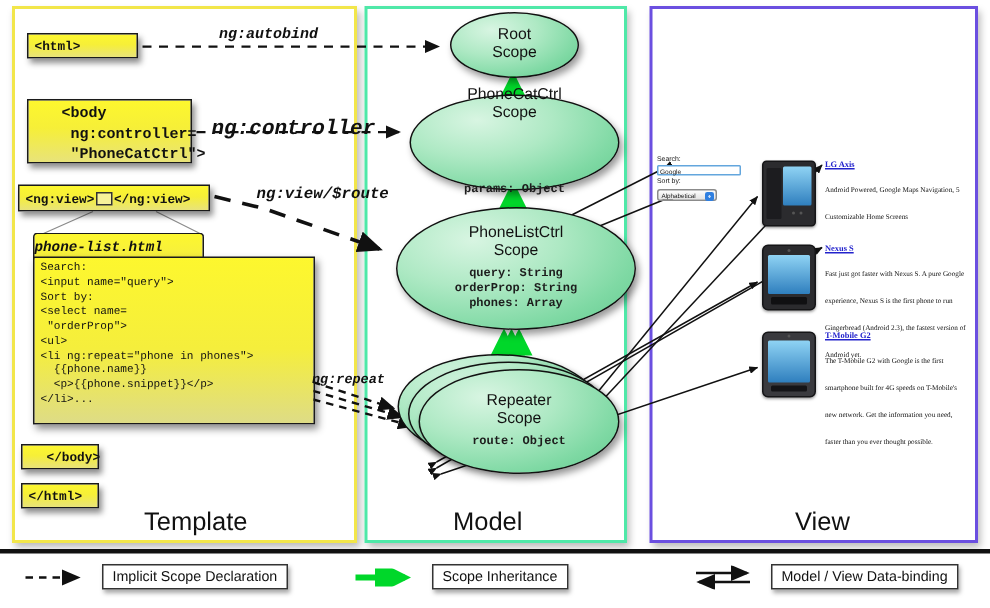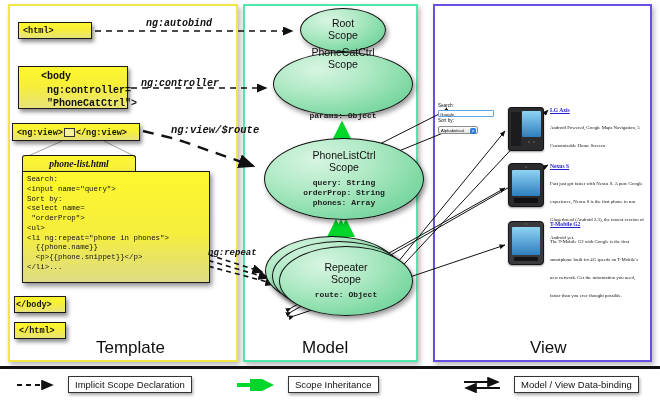--- a/index.html
+++ b/index.html
@@ -29,58 +29,58 @@
 
   
   .ybox{position:absolute;box-sizing:border-box;border:1.5px solid #1a1a1a;
     background:linear-gradient(180deg,#fdf72e 0%,#f6ef38 45%,#e8e37a 100%);
     box-shadow:2px 3px 4px rgba(0,0,0,.45);
     font-family:"Liberation Mono","DejaVu Sans Mono",monospace;
     font-weight:bold;color:#111;}
   #box-html{left:18px;top:22px;width:74px;height:17px;font-size:8.5px;padding:3px 4px;}
   #box-body{left:18px;top:66px;width:110px;height:43px;font-size:10px;padding:3px 22px;line-height:1.35;}
   #box-ngview{left:12px;top:123px;width:128px;height:18px;font-size:8.5px;padding:3.5px 4px;}
-  #box-endbody{left:14px;top:296px;width:52px;height:17px;font-size:8.5px;padding:3px 1px;}
+  #box-endbody{left:14px;top:296px;width:52px;height:17px;font-size:8.5px;padding:3px 16px;}
   #box-endhtml{left:14px;top:322px;width:52px;height:17px;font-size:8.5px;padding:3px 4px;}
   .ngview-slot{display:inline-block;width:9px;height:7px;border:1px solid #333;background:#f7f19a;
     vertical-align:middle;margin:0 1px;}
 
   
   #file-note{position:absolute;left:22px;top:155px;width:178px;height:130px;}
   #file-tab{position:absolute;left:0;top:0;width:112px;height:17px;
     background:linear-gradient(180deg,#fdf72e,#f5ee40);
     border:1.5px solid #1a1a1a;border-bottom:none;border-radius:3px 3px 0 0;
-    font-family:Liberation Serif, serif;font-weight:bold;font-style:italic;
-    font-size:9.5px;color:#111;text-align:center;line-height:17px;}
+    font-family:Liberation Mono, monospace;font-weight:bold;font-style:italic;
+    font-size:9.5px;color:#111;line-height:17px;}
   #file-body{position:absolute;left:0;top:16px;width:178px;height:104px;
     background:linear-gradient(180deg,#fdf72e 0%,#f5ee3c 55%,#dedc86 100%);
     border:1.5px solid #1a1a1a;box-shadow:2px 3px 5px rgba(0,0,0,.45);
     font-family:"Liberation Mono","DejaVu Sans Mono",monospace;font-size:7.4px;
     color:#111;padding:3px 4px;line-height:1.32;white-space:pre;overflow:hidden;}
 
   
   .wlabel{position:absolute;font-family:"Liberation Mono","DejaVu Sans Mono",monospace;
     font-weight:bold;color:#111;white-space:nowrap;font-style:italic;}
   #lab-autobind{left:146px;top:18px;font-size:10px;}
-  #lab-controller{left:141px;top:78px;font-size:10px;}
+  #lab-controller{left:141px;top:78px;font-size:14px;}
   #lab-route{left:171px;top:124px;font-size:10.5px;}
   #lab-repeat{left:208px;top:248px;font-size:9px;}
 
   
   .scope{position:absolute;border-radius:50%;
     border:1.6px solid #111;
     background:radial-gradient(ellipse at 32% 26%,#d8f5e2 0%,#aee9c4 38%,#7fd9a4 72%,#62c98e 100%);
     box-shadow:2px 3px 5px rgba(0,0,0,.4);
     display:flex;flex-direction:column;align-items:center;justify-content:center;
     text-align:center;color:#111;}
   .scope .sname{font-family:"Liberation Sans",sans-serif;font-size:10.5px;line-height:1.12;}
   .scope .sprops{font-family:"Liberation Mono","DejaVu Sans Mono",monospace;font-weight:bold;
     font-size:8px;line-height:1.25;margin-top:5px;color:#1d1d1d;}
   #scope-root{left:300px;top:8px;width:84px;height:42px;}
-  #scope-cat{left:273px;top:52px;width:138px;height:62px;gap:35px;}
+  #scope-cat{left:273px;top:63px;width:138px;height:62px;gap:35px;}
   #scope-list{left:264px;top:138px;width:158px;height:80px;}
   #scope-rep3{left:265px;top:236px;width:132px;height:68px;}
   #scope-rep2{left:272px;top:241px;width:132px;height:68px;}
   #scope-rep1{left:279px;top:246px;width:132px;height:68px;}
 
   
   #view-form{position:absolute;left:438px;top:103px;width:62px;}
   .vf-label{font-size:4.6px;color:#111;font-family:"Liberation Sans",sans-serif;line-height:1.45;}
   #vf-input{width:56px;height:7px;box-sizing:border-box;border:1px solid #63a6dd;background:#fff;
     border-radius:1px;font-size:4.4px;color:#222;padding:0 1px;line-height:7px;

